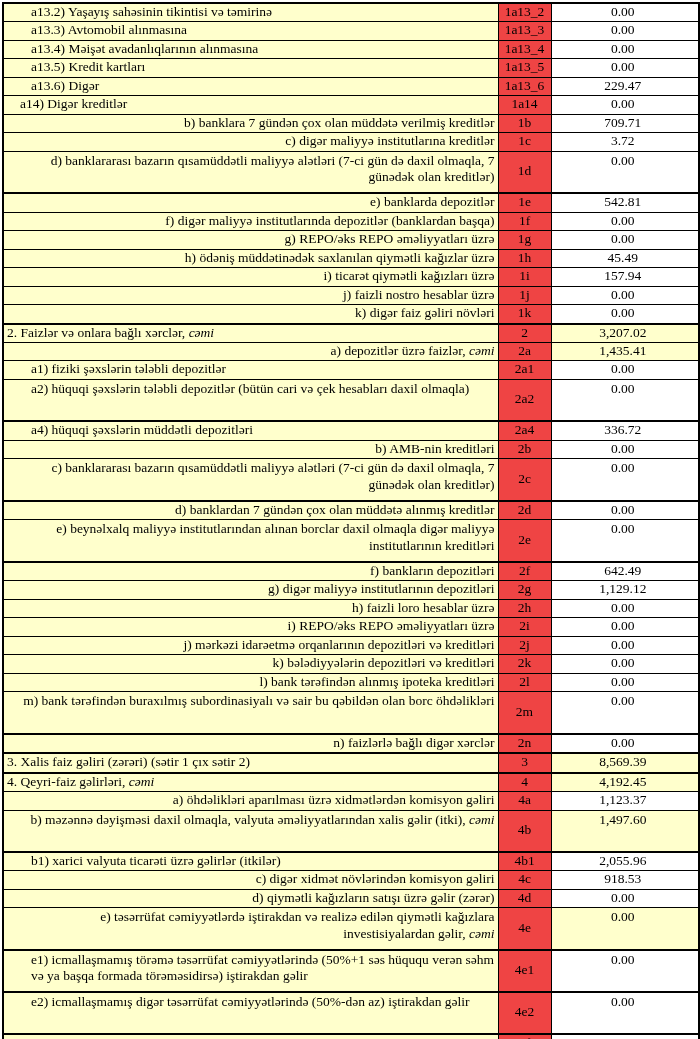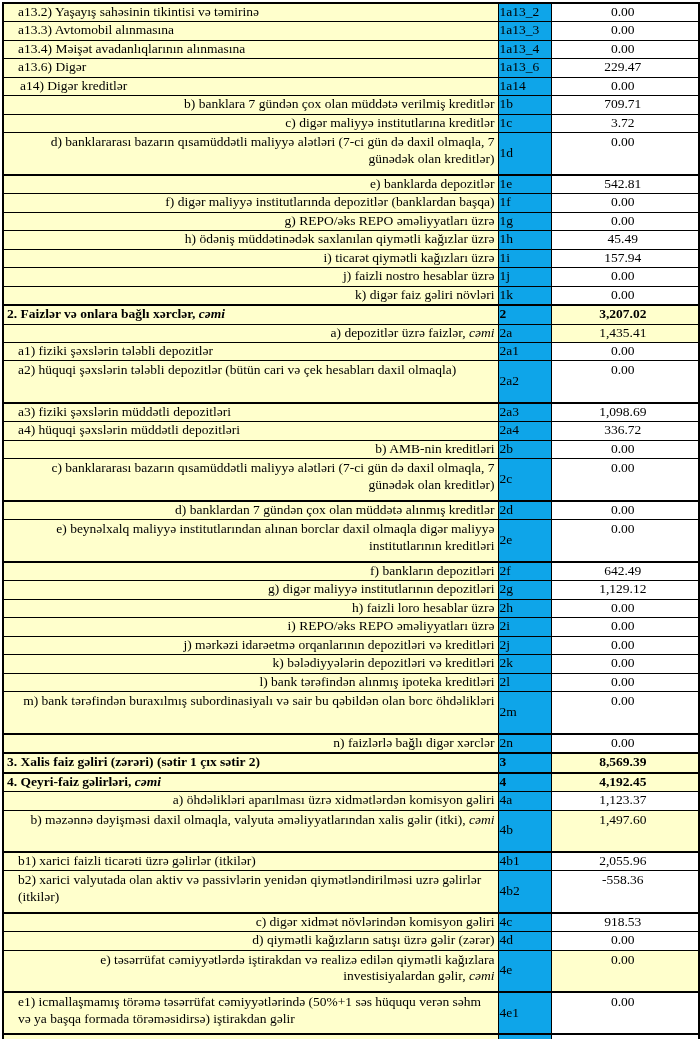--- a/index.html
+++ b/index.html
@@ -36,31 +36,32 @@
     line-height: 1.22;
     padding: 0 3px 1px 0;
     vertical-align: middle;
     color: #000;
     overflow: hidden;
   }
   tr { height: 17px; }
   tr.tall { height: 42px; }
   tr.section td { border-top-width: 2px; }
   tr.tall td { border-bottom-width: 2px; }
-  tr.bold td { font-weight: bold; }
+  tr.bold td { font-weight: normal; }
   td.label {
     background: #FFFFCC;
     text-align: left;
   }
   td.label.ind0 { padding-left: 3px; }
   td.label.ind1 { padding-left: 8px; text-align: right; }
   td.label.ind2 { padding-left: 16px; margin-left: 48px; }
-  td.label.ind3 { padding-left: 14px; }
+  td.label.ind3 { padding-left: 27px; }
   td.code {
-    background: #0ea5e9;
+    background: #ef4444;
+    text-align: center;
     padding-left: 1px;
     padding-right: 1px;
   }
   td.value {
     text-align: center;
     padding-right: 4px;
   }
   td.value.white { background: #FFFFFF; }
   td.value.cream { background: #FFFFCC; }
   tr.tall td.label,
@@ -87,20 +88,25 @@
           <td class="label ind3"><span>a13.3) Avtomobil alınmasına</span></td>
           <td class="code">1a13_3</td>
           <td class="value white">0.00</td>
         </tr>
         <tr class="">
           <td class="label ind3"><span>a13.4) Məişət avadanlıqlarının alınmasına</span></td>
           <td class="code">1a13_4</td>
           <td class="value white">0.00</td>
         </tr>
         <tr class="">
+          <td class="label ind3"><span>a13.5) Kredit kartları</span></td>
+          <td class="code">1a13_5</td>
+          <td class="value white">0.00</td>
+        </tr>
+        <tr class="">
           <td class="label ind3"><span>a13.6) Digər</span></td>
           <td class="code">1a13_6</td>
           <td class="value white">229.47</td>
         </tr>
         <tr class="">
           <td class="label ind2"><span>a14) Digər kreditlər</span></td>
           <td class="code">1a14</td>
           <td class="value white">0.00</td>
         </tr>
         <tr class="">
@@ -167,25 +173,20 @@
           <td class="label ind3"><span>a1) fiziki şəxslərin tələbli depozitlər</span></td>
           <td class="code">2a1</td>
           <td class="value white">0.00</td>
         </tr>
         <tr class="tall">
           <td class="label ind3"><span>a2) hüquqi şəxslərin tələbli depozitlər (bütün cari və çek hesabları daxil olmaqla)</span></td>
           <td class="code">2a2</td>
           <td class="value white">0.00</td>
         </tr>
         <tr class="">
-          <td class="label ind3"><span>a3) fiziki şəxslərin müddətli depozitləri</span></td>
-          <td class="code">2a3</td>
-          <td class="value white">1,098.69</td>
-        </tr>
-        <tr class="">
           <td class="label ind3"><span>a4) hüquqi şəxslərin müddətli depozitləri</span></td>
           <td class="code">2a4</td>
           <td class="value white">336.72</td>
         </tr>
         <tr class="">
           <td class="label ind1"><span>b) AMB-nin kreditləri</span></td>
           <td class="code">2b</td>
           <td class="value white">0.00</td>
         </tr>
         <tr class="tall">
@@ -262,28 +263,23 @@
           <td class="label ind1"><span>a) öhdəlikləri aparılması üzrə xidmətlərdən komisyon gəliri</span></td>
           <td class="code">4a</td>
           <td class="value white">1,123.37</td>
         </tr>
         <tr class="tall">
           <td class="label ind1"><span>b) məzənnə dəyişməsi daxil olmaqla, valyuta əməliyyatlarından xalis gəlir (itki), </span><i>cəmi</i></td>
           <td class="code">4b</td>
           <td class="value cream">1,497.60</td>
         </tr>
         <tr class="">
-          <td class="label ind3"><span>b1) xarici faizli ticarəti üzrə gəlirlər (itkilər)</span></td>
+          <td class="label ind3"><span>b1) xarici valyuta ticarəti üzrə gəlirlər (itkilər)</span></td>
           <td class="code">4b1</td>
           <td class="value white">2,055.96</td>
-        </tr>
-        <tr class="tall">
-          <td class="label ind3"><span>b2) xarici valyutada olan aktiv və passivlərin yenidən qiymətləndirilməsi uzrə gəlirlər (itkilər)</span></td>
-          <td class="code">4b2</td>
-          <td class="value white">-558.36</td>
         </tr>
         <tr class="">
           <td class="label ind1"><span>c) digər xidmət növlərindən komisyon gəliri</span></td>
           <td class="code">4c</td>
           <td class="value white">918.53</td>
         </tr>
         <tr class="">
           <td class="label ind1"><span>d) qiymətli kağızların satışı üzrə gəlir (zərər)</span></td>
           <td class="code">4d</td>
           <td class="value white">0.00</td>

